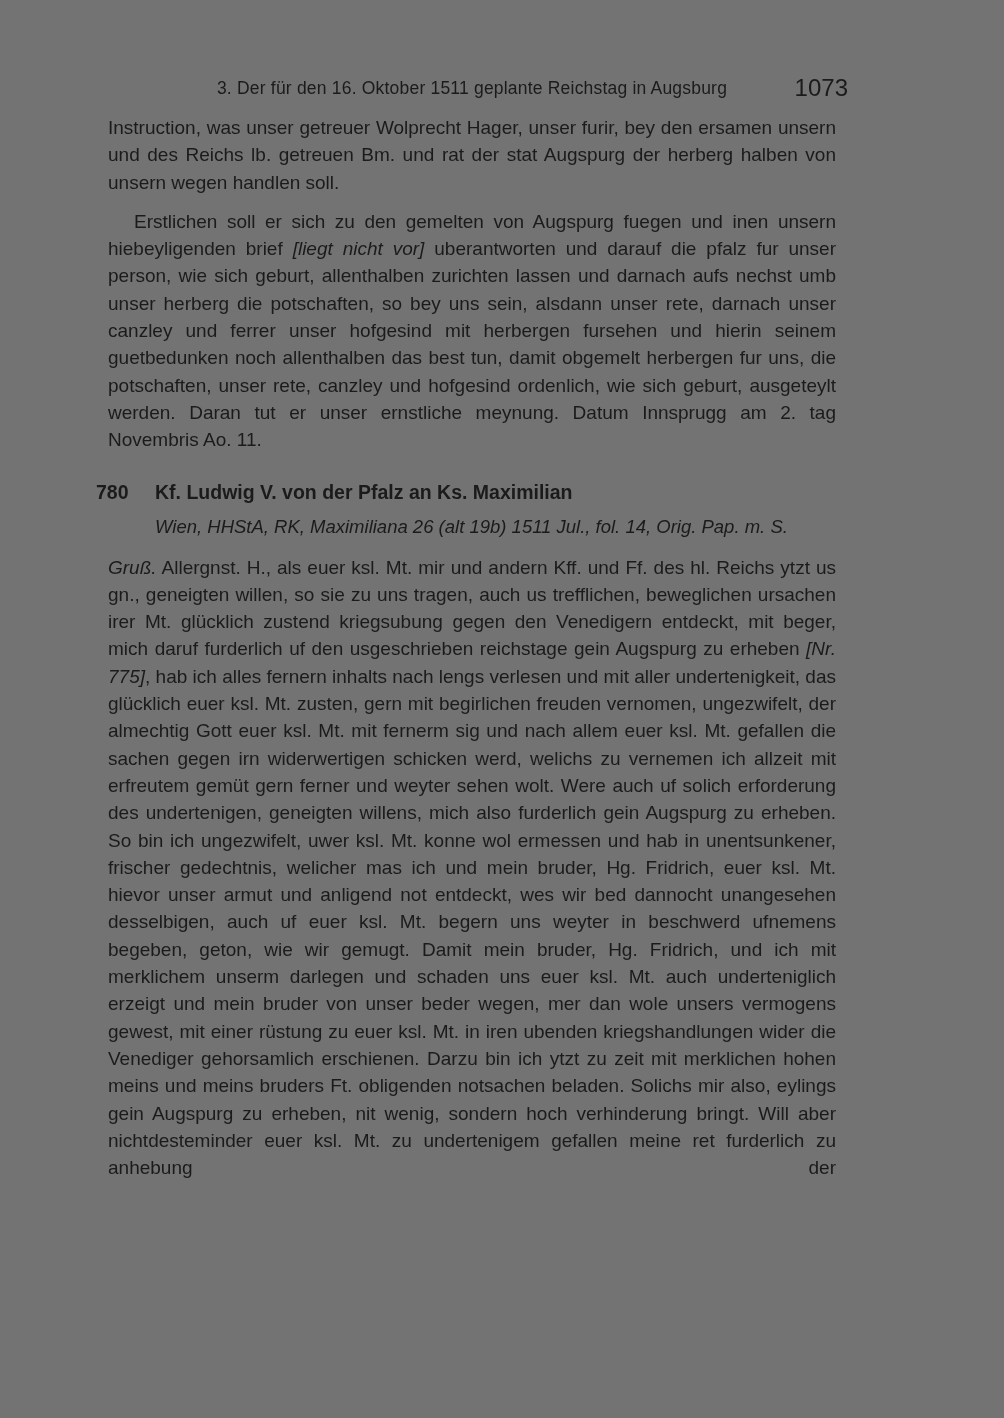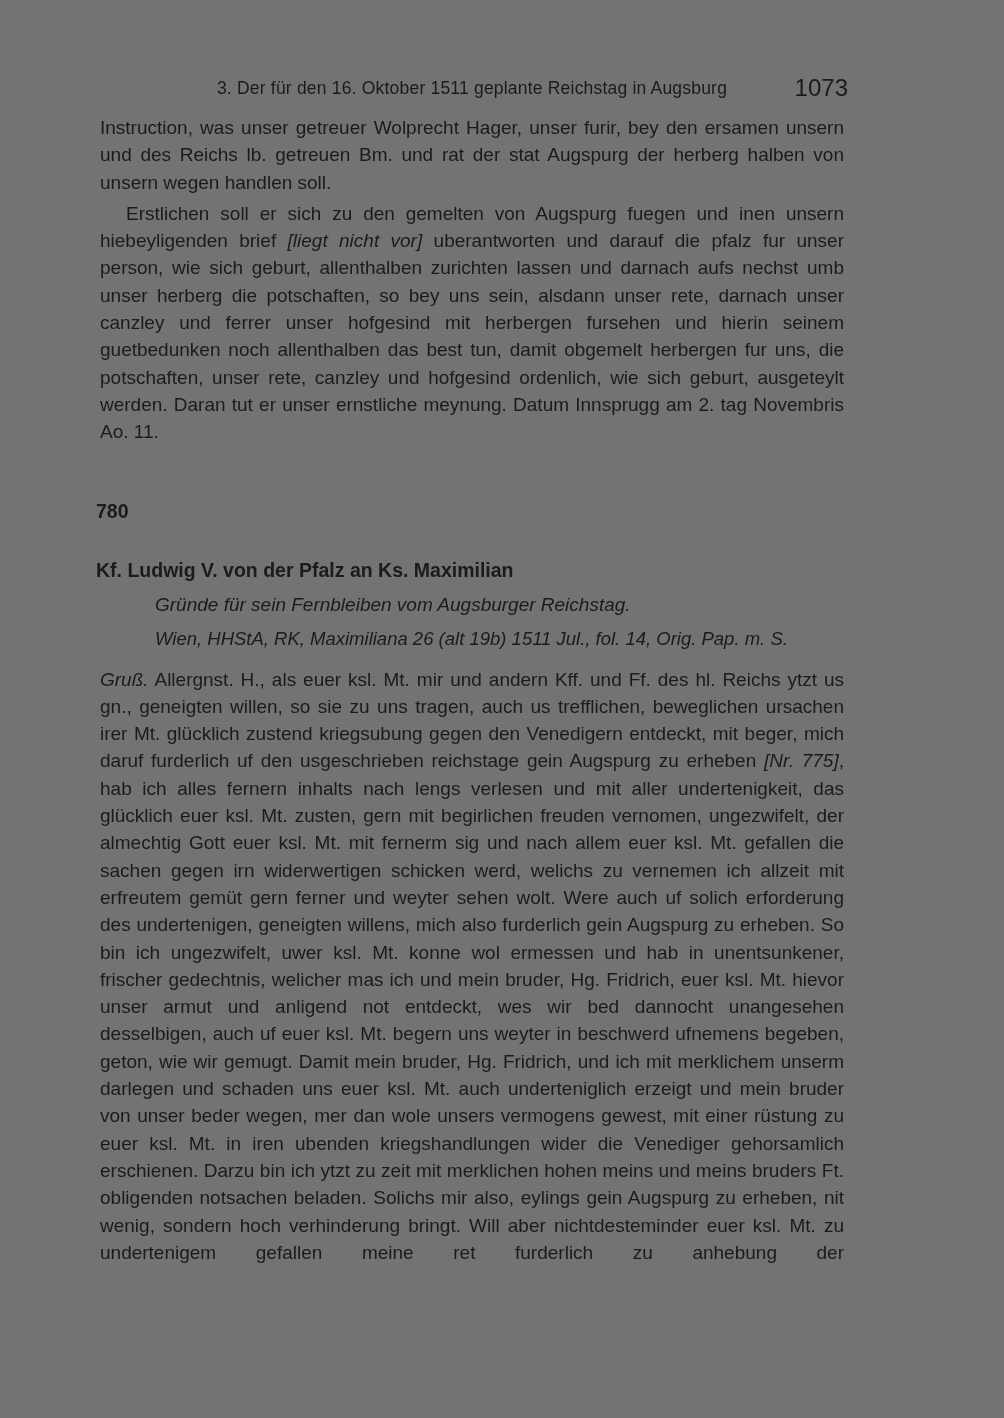--- a/index.html
+++ b/index.html
@@ -31,39 +31,38 @@
     letter-spacing: 0.2px;
   }
   .page-number {
     position: absolute;
     right: 0;
     top: 0;
     font-size: 24px;
     line-height: 24px;
   }
   .body-text {
-    margin: 4px;
+    margin: 12px;
     font-size: 19px;
     line-height: 27.3px;
     text-align: justify;
     hyphens: none;
   }
   .indent-first {
     text-indent: 26px;
   }
   .justify-last {
     text-align-last: justify;
   }
   .doc-heading {
     display: flex;
-    margin-top: 52px;
+    margin-top: 25px;
     font-weight: bold;
     font-size: 19.5px;
     line-height: 27px;
-    flex-direction: column;
   }
   .doc-number {
     flex: 0 0 59px;
   }
   .doc-title {
     flex: 1;
   }
   .doc-meta {
     margin: 8px 0 0 59px;
     font-style: italic;
@@ -96,20 +95,19 @@
 
   <p class="body-text indent-first">
     <span>Erstlichen soll er sich zu den gemelten von Augspurg fuegen und inen unsern hiebeyligenden brief </span><em>[liegt nicht vor]</em><span> uberantworten und darauf die pfalz fur unser person, wie sich geburt, allenthalben zurichten lassen und darnach aufs nechst umb unser herberg die potschaften, so bey uns sein, alsdann unser rete, darnach unser canzley und ferrer unser hofgesind mit herbergen fursehen und hierin seinem guetbedunken noch allenthalben das best tun, damit obgemelt herbergen fur uns, die potschaften, unser rete, canzley und hofgesind ordenlich, wie sich geburt, ausgeteylt werden. Daran tut er unser ernstliche meynung. Datum Innsprugg am 2. tag Novembris Ao. 11.</span>
   </p>
 
   <div class="doc-heading">
     <span class="doc-number">780</span>
     <span class="doc-title">Kf. Ludwig V. von der Pfalz an Ks. Maximilian</span>
   </div>
 
-  <p class="doc-meta">Gründe für sein Fernbleiben vom Augsburger Reichstag.</p>
   <p class="doc-meta source">Wien, HHStA, RK, Maximiliana 26 (alt 19b) 1511 Jul., fol. 14, Orig. Pap. m. S.</p>
 
   <p class="body-text doc-body justify-last">
     <em>Gruß.</em><span> Allergnst. H., als euer ksl. Mt. mir und andern Kff. und Ff. des hl. Reichs ytzt us gn., geneigten willen, so sie zu uns tragen, auch us trefflichen, beweglichen ursachen irer Mt. glücklich zustend kriegsubung gegen den Venedigern entdeckt, mit beger, mich daruf furderlich uf den usgeschrieben reichstage gein Augspurg zu erheben </span><em>[Nr. 775]</em><span>, hab ich alles fernern inhalts nach lengs verlesen und mit aller undertenigkeit, das glücklich euer ksl. Mt. zusten, gern mit begirlichen freuden vernomen, ungezwifelt, der almechtig Gott euer ksl. Mt. mit fernerm sig und nach allem euer ksl. Mt. gefallen die sachen gegen irn widerwertigen schicken werd, welichs zu vernemen ich allzeit mit erfreutem gemüt gern ferner und weyter sehen wolt. Were auch uf solich erforderung des undertenigen, geneigten willens, mich also furderlich gein Augspurg zu erheben. So bin ich ungezwifelt, uwer ksl. Mt. konne wol ermessen und hab in unentsunkener, frischer gedechtnis, welicher mas ich und mein bruder, Hg. Fridrich, euer ksl. Mt. hievor unser armut und anligend not entdeckt, wes wir bed dannocht unangesehen desselbigen, auch uf euer ksl. Mt. begern uns weyter in beschwerd ufnemens begeben, geton, wie wir gemugt. Damit mein bruder, Hg. Fridrich, und ich mit merklichem unserm darlegen und schaden uns euer ksl. Mt. auch underteniglich erzeigt und mein bruder von unser beder wegen, mer dan wole unsers vermogens gewest, mit einer rüstung zu euer ksl. Mt. in iren ubenden kriegshandlungen wider die Venediger gehorsamlich erschienen. Darzu bin ich ytzt zu zeit mit merklichen hohen meins und meins bruders Ft. obligenden notsachen beladen. Solichs mir also, eylings gein Augspurg zu erheben, nit wenig, sondern hoch verhinderung bringt. Will aber nichtdesteminder euer ksl. Mt. zu undertenigem gefallen meine ret furderlich zu anhebung der</span>
   </p>
 
 </div>
 
 </body></html>

